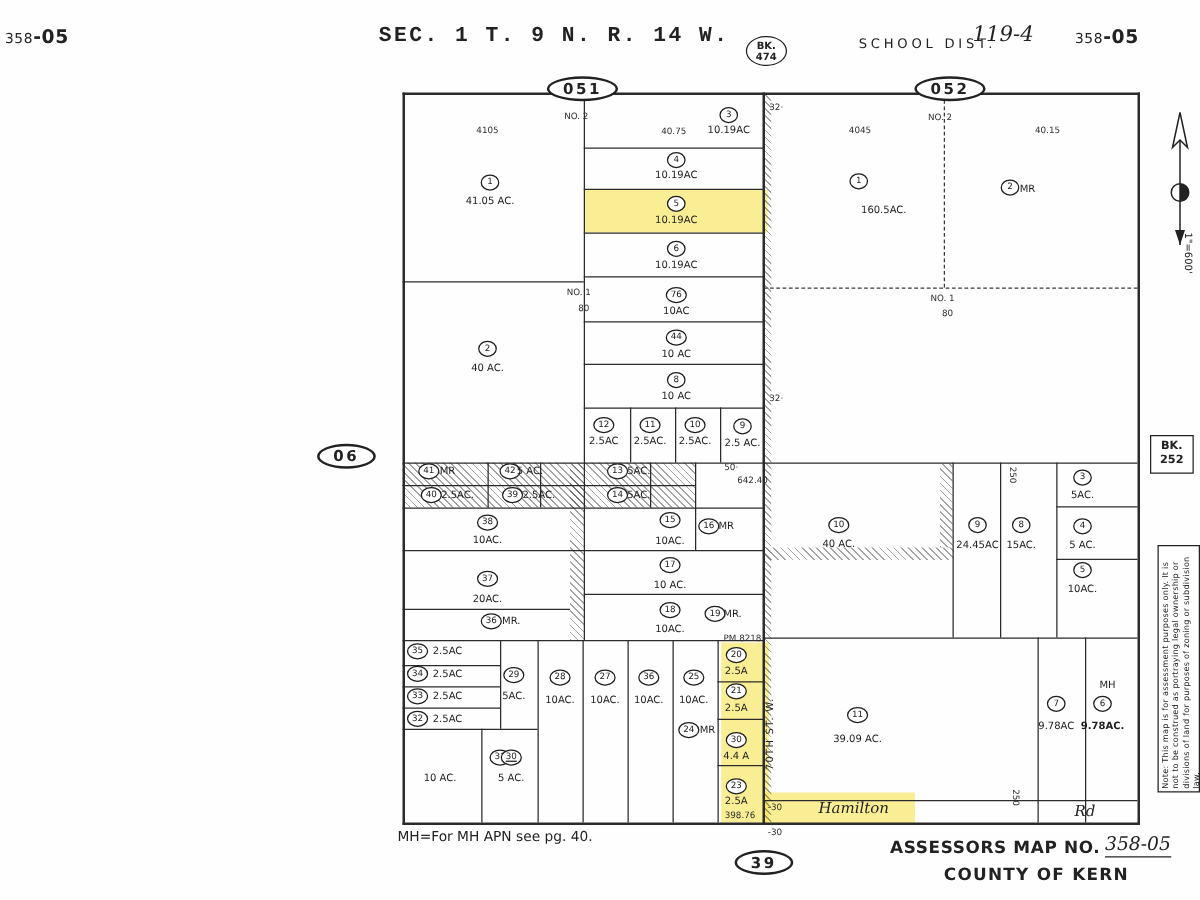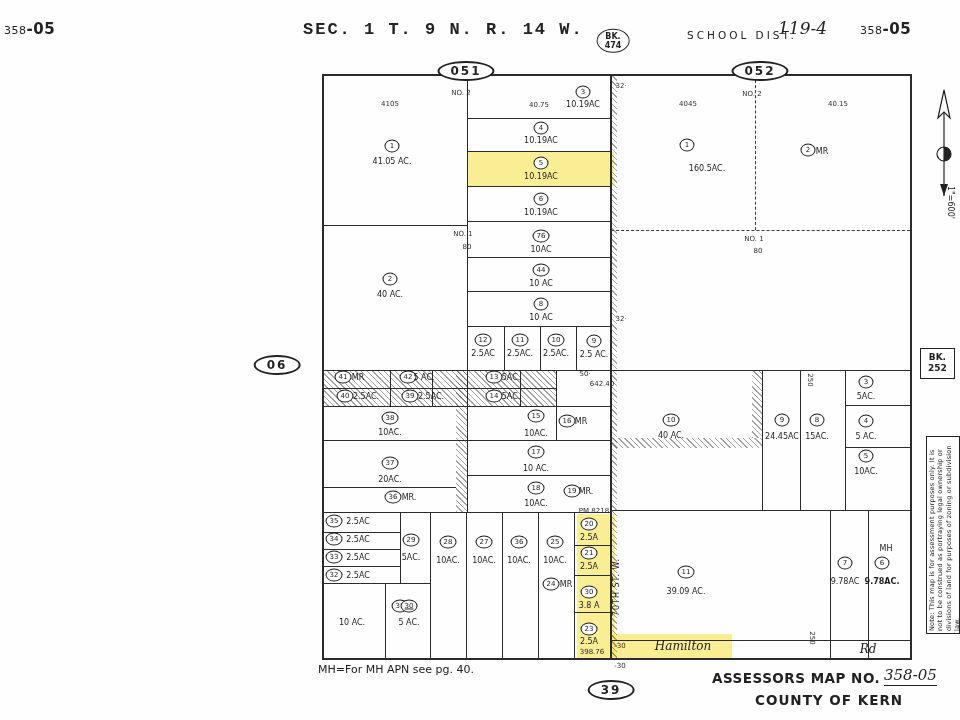--- a/index.html
+++ b/index.html
@@ -229,21 +229,21 @@
       <span class="lbl sm" style="left: 358px; top: 557px;">2.5AC</span>
       <span class="lbl sm" style="left: 358px; top: 575px;">2.5AC</span>
       <span class="lbl sm" style="left: 411px; top: 557px;">5AC.</span>
       <span class="lbl sm" style="left: 448px; top: 560px;">10AC.</span>
       <span class="lbl sm" style="left: 484px; top: 560px;">10AC.</span>
       <span class="lbl sm" style="left: 519px; top: 560px;">10AC.</span>
       <span class="lbl sm" style="left: 555px; top: 560px;">10AC.</span>
       <span class="lbl sm" style="left: 589px; top: 537px;">2.5A</span>
       <span class="lbl sm" style="left: 589px; top: 566px;">2.5A</span>
       <span class="lbl sm" style="left: 566px; top: 584px;">MR</span>
-      <span class="lbl sm" style="left: 589px; top: 605px;">3.8 A</span>
+      <span class="lbl sm" style="left: 589px; top: 605px;">4.4 A</span>
       <span class="lbl sm" style="left: 589px; top: 641px;">2.5A</span>
       <span class="lbl sm" style="left: 352px; top: 622px;">10 AC.</span>
       <span class="lbl sm" style="left: 409px; top: 622px;">5 AC.</span>
       <span class="lbl xs" style="left: 592px; top: 652px;">398.76</span>
       <span class="lbl xs" style="left: 752px; top: 94px;">NO. 2</span>
       <span class="lbl xs" style="left: 688px; top: 104px;">4045</span>
       <span class="lbl xs" style="left: 838px; top: 104px;">40.15</span>
       <span class="lbl sm" style="left: 687px; top: 168px; margin-left: 20px;">160.5AC.</span>
       <span class="lbl sm" style="left: 822px; top: 151px;">MR</span>
       <span class="lbl xs" style="left: 754px; top: 239px;">NO. 1</span>

